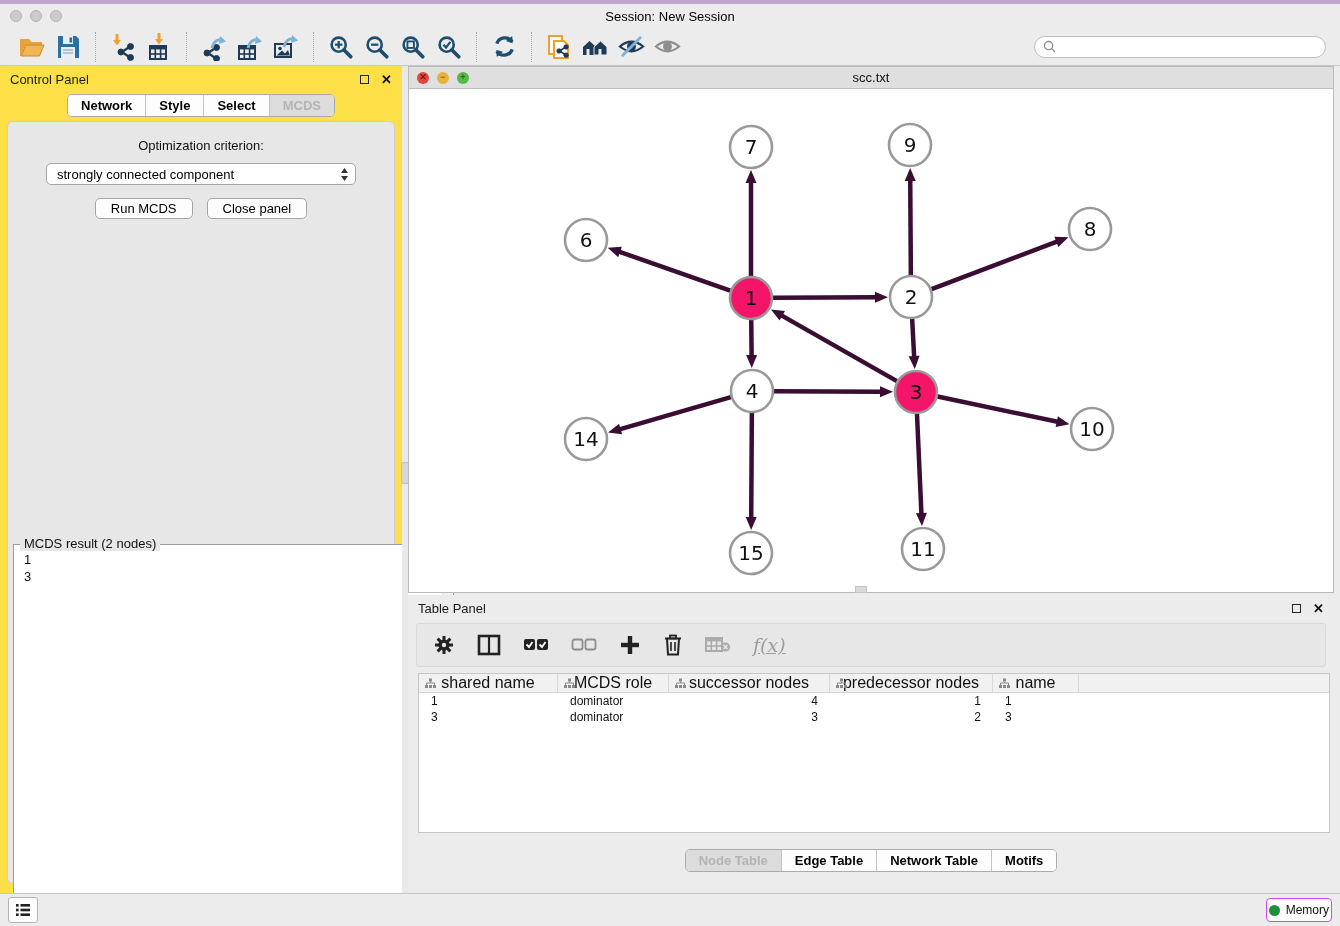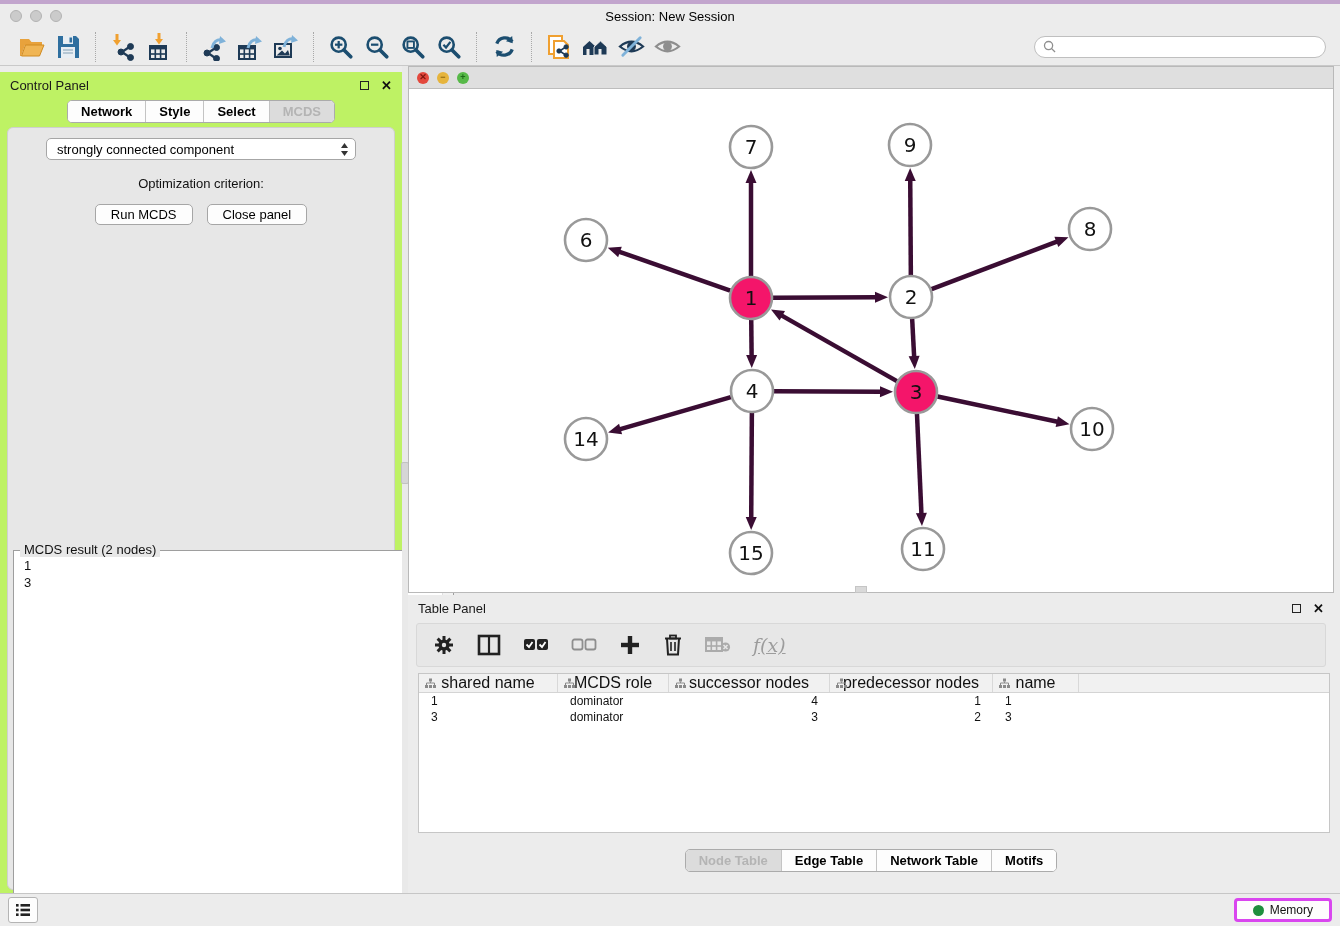--- a/index.html
+++ b/index.html
@@ -25,22 +25,22 @@
     justify-content:center; margin:0 3px; }
   .tb-sep { width:1px; height:30px; margin:0 9px;
     border-left:1px dotted #A9A9A9; }
   #search-box { margin-left:auto; width:292px; height:22px; background:#fff;
     border:1px solid #BFBFBF; border-radius:12px; display:flex;
     align-items:center; padding:0 8px; gap:5px; }
   #search-box input { border:none; outline:none; flex:1; font-size:12px;
     background:transparent; font-family:"Liberation Sans",sans-serif; }
 
   
-  #control-panel { left:0; top:72px; width:402px; height:827px;
-    background:#bef264; }
+  #control-panel { left:0; top:66px; width:402px; height:827px;
+    background:#fde047; }
   .panel-head { height:26px; display:flex; align-items:center; padding:0 10px; }
   .panel-title { font-size:13px; color:#1A1A1A; }
   .panel-head-icons { margin-left:auto; display:flex; gap:12px; align-items:center; }
   .float-ico { width:9px; height:9px; border:1.5px solid #222; display:inline-block; }
   .close-ico { font-size:13px; font-weight:bold; color:#111; line-height:1; }
   .tabgroup { display:inline-flex; border:1px solid #ABABAB; border-radius:5px;
     overflow:hidden; background:#fff; }
   .tabgroup .tab { padding:3px 13px; font-size:13px; font-weight:600;
     color:#000; background:#FDFDFD; border-right:1px solid #C4C4C4; }
   .tabgroup .tab:last-child { border-right:none; }
@@ -110,22 +110,22 @@
   #tp-tabs-row { text-align:center; margin-top:16px; }
 
   
   #statusbar { left:0; top:893px; width:1340px; height:33px;
     background:#ECECEC; border-top:1px solid #C6C6C6; display:flex;
     align-items:center; padding:0 8px; }
   #list-btn { width:30px; height:26px; background:#FDFDFD;
     border:1px solid #B4B4B4; border-radius:3px; display:flex;
     align-items:center; justify-content:center; }
   #memory-btn { margin-left:auto; height:24px; background:#FDFDFD;
-    border:3px solid #d946ef; border-radius:4px; display:flex;
-    align-items:center; gap:6px; padding:0 16px; font-size:12px; color:#111;justify-content:flex-end; }
+    border:1px solid #d946ef; border-radius:4px; display:flex;
+    align-items:center; gap:6px; padding:0 2px; font-size:12px; color:#111;justify-content:flex-end; }
   #memory-dot { width:11px; height:11px; border-radius:50%; background:#1E8E3E; }
 </style>
 </head>
 <body>
 
 <div id="top-strip" class="abs"></div>
 
 <div id="titlebar" class="abs">
   <div class="lights">
     <span class="light"></span>
@@ -320,32 +320,32 @@
   </div>
   <div id="cp-tabs-row">
     <span class="tabgroup" id="cp-tabgroup">
         <span class="tab">Network</span>
         <span class="tab">Style</span>
         <span class="tab">Select</span>
         <span class="tab sel">MCDS</span>
       </span>
   </div>
   <div id="cp-body">
+    <div id="opt-label">Optimization criterion:</div>
     <div id="opt-select">
       <span>strongly connected component</span>
       <span class="chev">
         <svg width="9" height="6" viewBox="0 0 9 6">
             <path d="M4.5 0 L8 5 H1 Z" fill="#333"></path>
           </svg>
         <svg width="9" height="6" viewBox="0 0 9 6">
             <path d="M4.5 6 L8 1 H1 Z" fill="#333"></path>
           </svg>
       </span>
     </div>
-    <div id="opt-label">Optimization criterion:</div>
     <div class="btn-row">
       <span class="aq-btn">Run MCDS</span>
       <span class="aq-btn">Close panel</span>
     </div>
     <div id="mcds-fieldset">
       <span id="mcds-legend">MCDS result (2 nodes)</span>
       <div id="mcds-lines">
           <div>1</div>
           <div>3</div>
         </div>
@@ -357,20 +357,21 @@
 <div id="v-divider" class="abs"></div>
 <div id="v-handle" class="abs"></div>
 
 <div id="net-window" class="abs">
   <div id="net-titlebar">
     <div class="lights" style="margin-left:8px;">
       <span class="tl" style="background:#E3483D;color:#7E1610;">✕</span>
       <span class="tl" style="background:#E6B43C;color:#8A6410;">−</span>
       <span class="tl" style="background:#57B948;color:#1E6B18;">+</span>
     </div>
+    <div id="net-title">scc.txt</div>
   </div>
   <svg id="graph-svg" width="924" height="503">
       <line x1="342" y1="187" x2="342" y2="92" stroke="#3A0D33" stroke-width="4.5"></line>
       <polygon points="342,81 347.5,94 336.5,94" fill="#3A0D33"></polygon>
       <line x1="321.2449403778676" y1="201.7042820722201" x2="209.07600123420465" y2="162.27520043384163" stroke="#3A0D33" stroke-width="4.5"></line>
       <polygon points="198.69847142313844,158.6273414699517 212.78675431816166,157.74968261265215 209.13889535427174,168.12721242371836" fill="#3A0D33"></polygon>
       <line x1="363.9995703250881" y1="208.8625026854682" x2="468.00066404304573" y2="208.21249584973097" stroke="#3A0D33" stroke-width="4.5"></line>
       <polygon points="479.00044920558975,208.14374719246507 466.0350774330343,213.72488818686952 465.9663287757684,202.72510302432545" fill="#3A0D33"></polygon>
       <line x1="342.236545465451" y1="230.99872828694365" x2="342.6344297352121" y2="268.00196537472345" stroke="#3A0D33" stroke-width="4.5"></line>
       <polygon points="342.7527024679376,279.0013295181953 337.1132435302534,266.06121735136406 348.11260767372517,265.9429446186386" fill="#3A0D33"></polygon>

